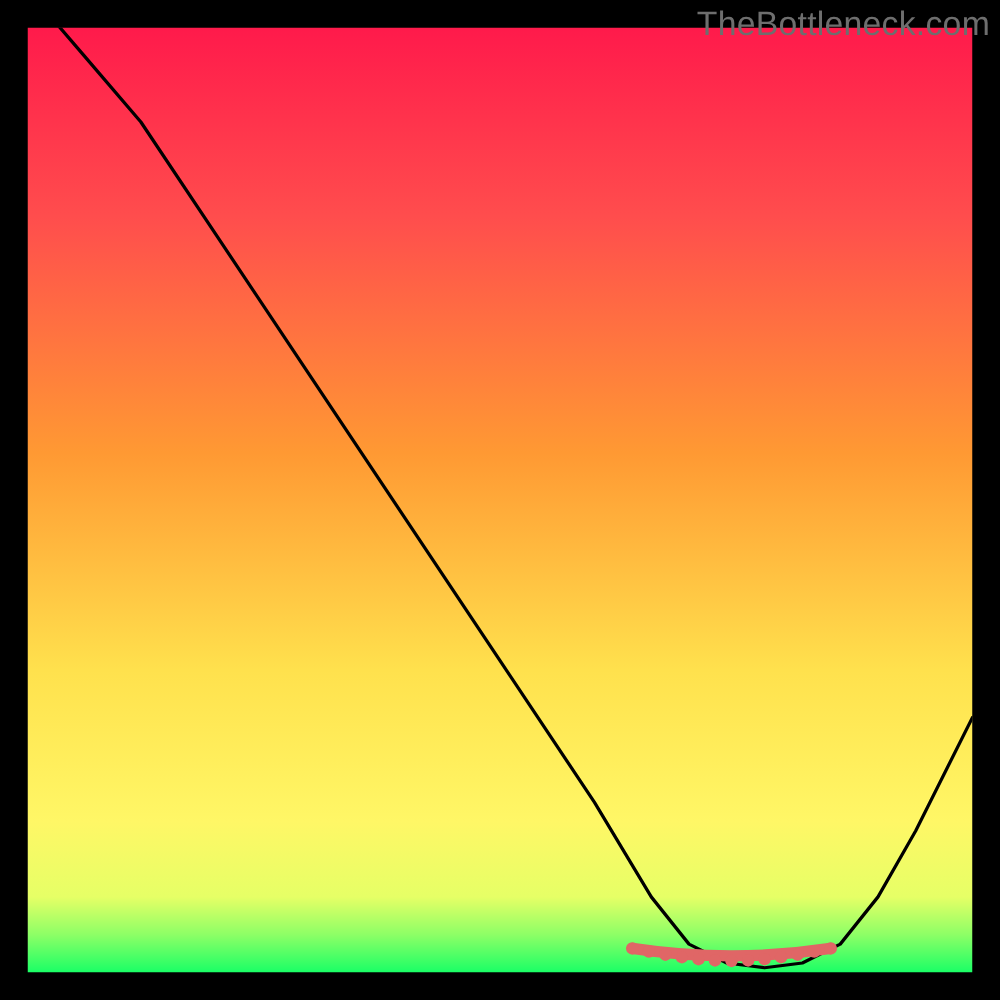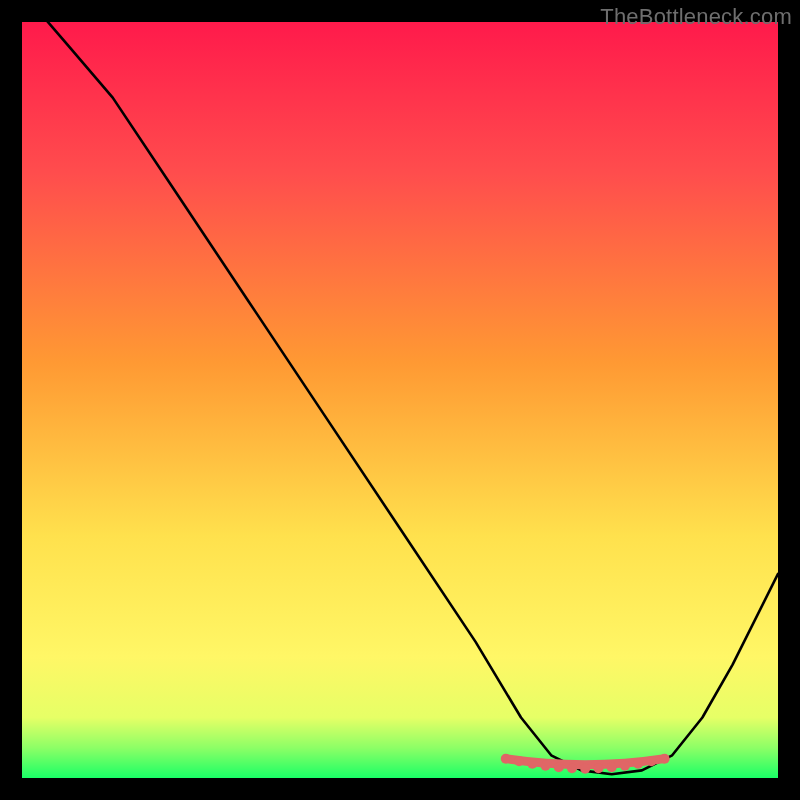--- a/index.html
+++ b/index.html
@@ -15,21 +15,21 @@
     width: 800px;
     height: 800px;
     background: #000;
   }
   .watermark {
     position: absolute;
     top: 4px;
     right: 8px;
     color: #6e6e6e;
     font-family: Arial, Helvetica, sans-serif;
-    font-size: 22px;
+    font-size: 27px;
     font-weight: 500;
     letter-spacing: 0.2px;
     z-index: 3;
   }
   .plot-area {
     position: absolute;
     left: 22px;
     top: 22px;
     width: 756px;
     height: 756px;

